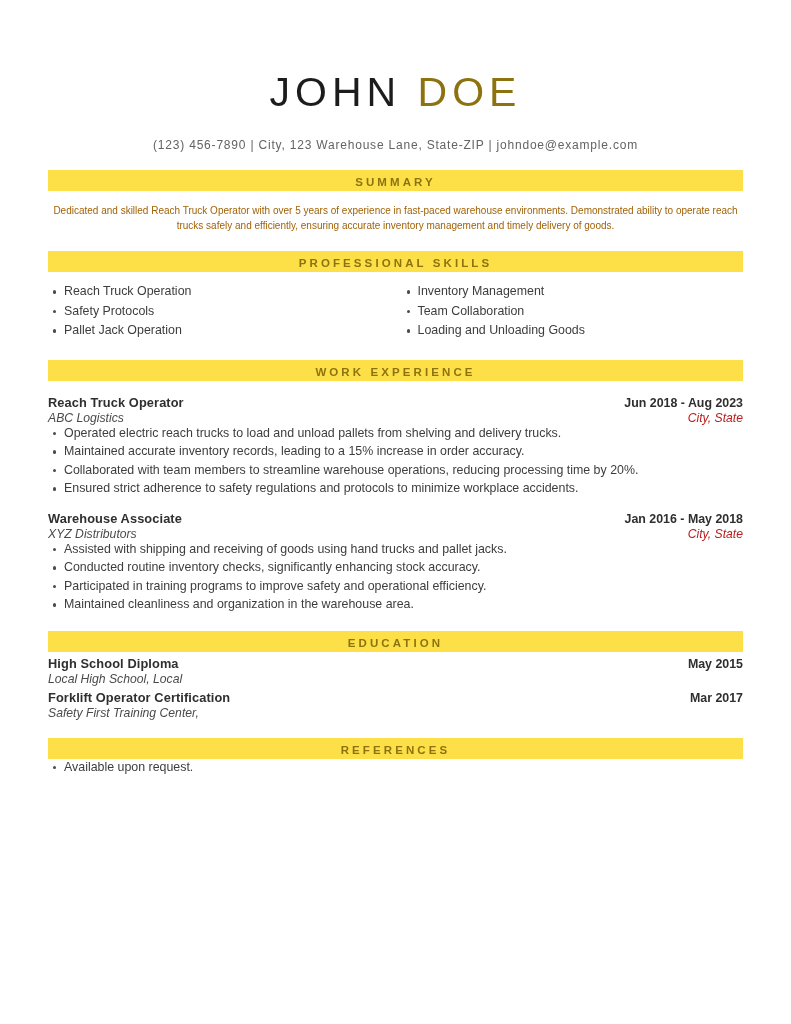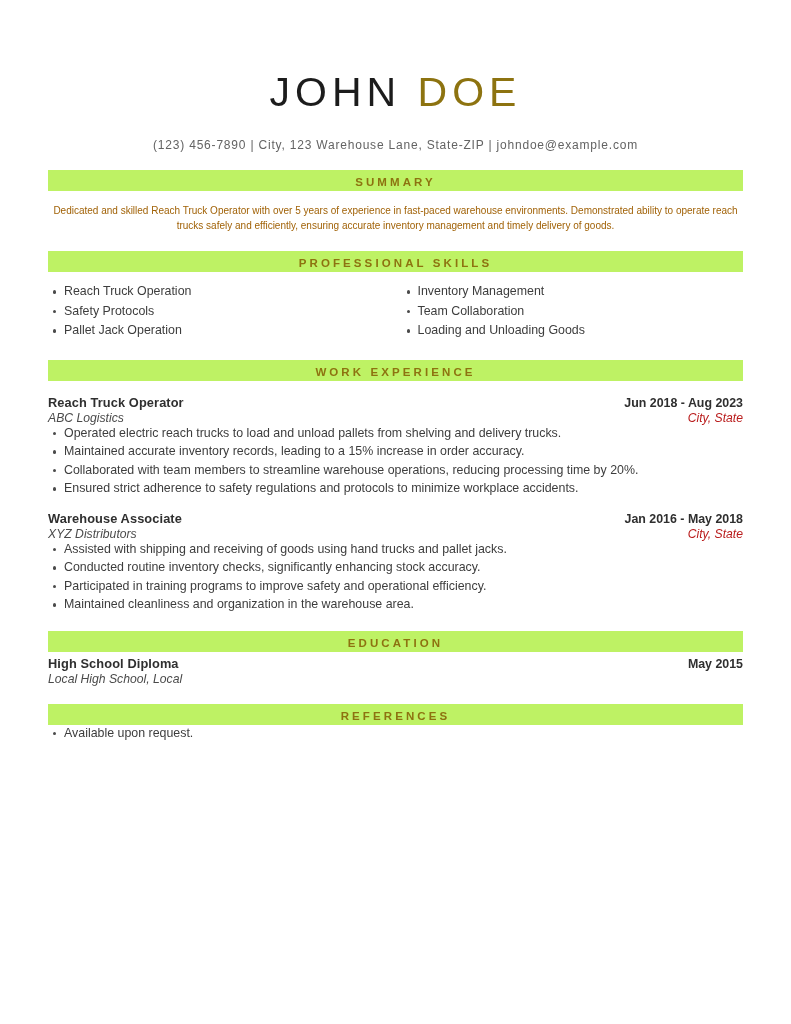--- a/index.html
+++ b/index.html
@@ -47,21 +47,21 @@
     text-align: center;
     margin-top: 24px;
     font-size: 12px;
     color: #636363;
     letter-spacing: 0.8px;
     white-space: nowrap;
   }
 
   
   .section-band {
-    background: #bef264;
+    background: #fde047;
     height: 21px;
     line-height: 21px;
     text-align: center;
     margin-top: 18px;
   }
   .section-band .section-title {
     font-size: 11.5px;
     font-weight: bold;
     letter-spacing: 3.1px;
     color: #8d7310;
@@ -232,20 +232,29 @@
     <div class="edu-entry">
       <div class="entry-row">
         <div class="entry-title">High School Diploma</div>
         <div class="entry-date">May 2015</div>
       </div>
       <div class="entry-row second">
         <div class="entry-sub">Local High School, Local</div>
       </div>
     </div>
 
+    <div class="edu-entry">
+      <div class="entry-row">
+        <div class="entry-title">Forklift Operator Certification</div>
+        <div class="entry-date">Mar 2017</div>
+      </div>
+      <div class="entry-row second">
+        <div class="entry-sub">Safety First Training Center,</div>
+      </div>
+    </div>
 
     <div class="section-band">
       <span class="section-title">REFERENCES</span>
     </div>
     <ul class="bullets refs-list">
       <li>Available upon request.</li>
     </ul>
 
   </div>
 </div>

